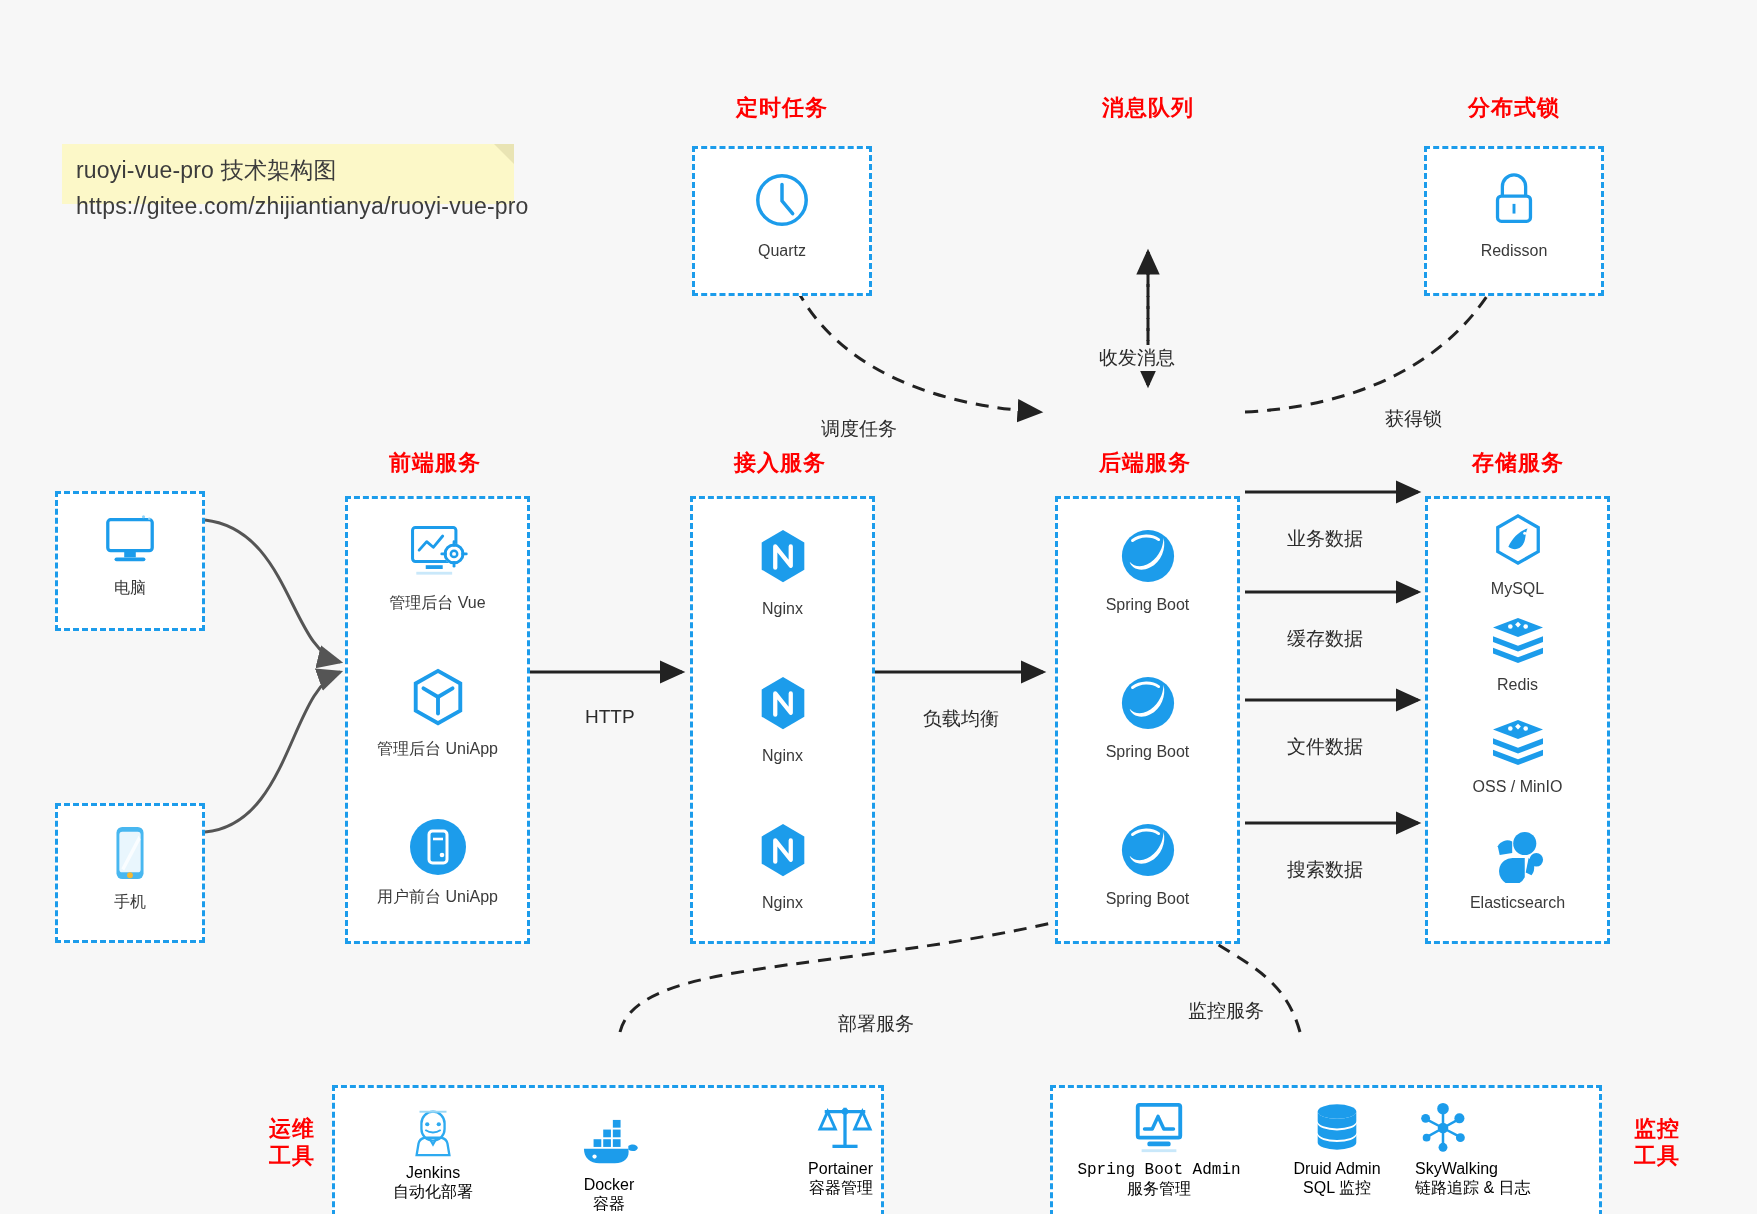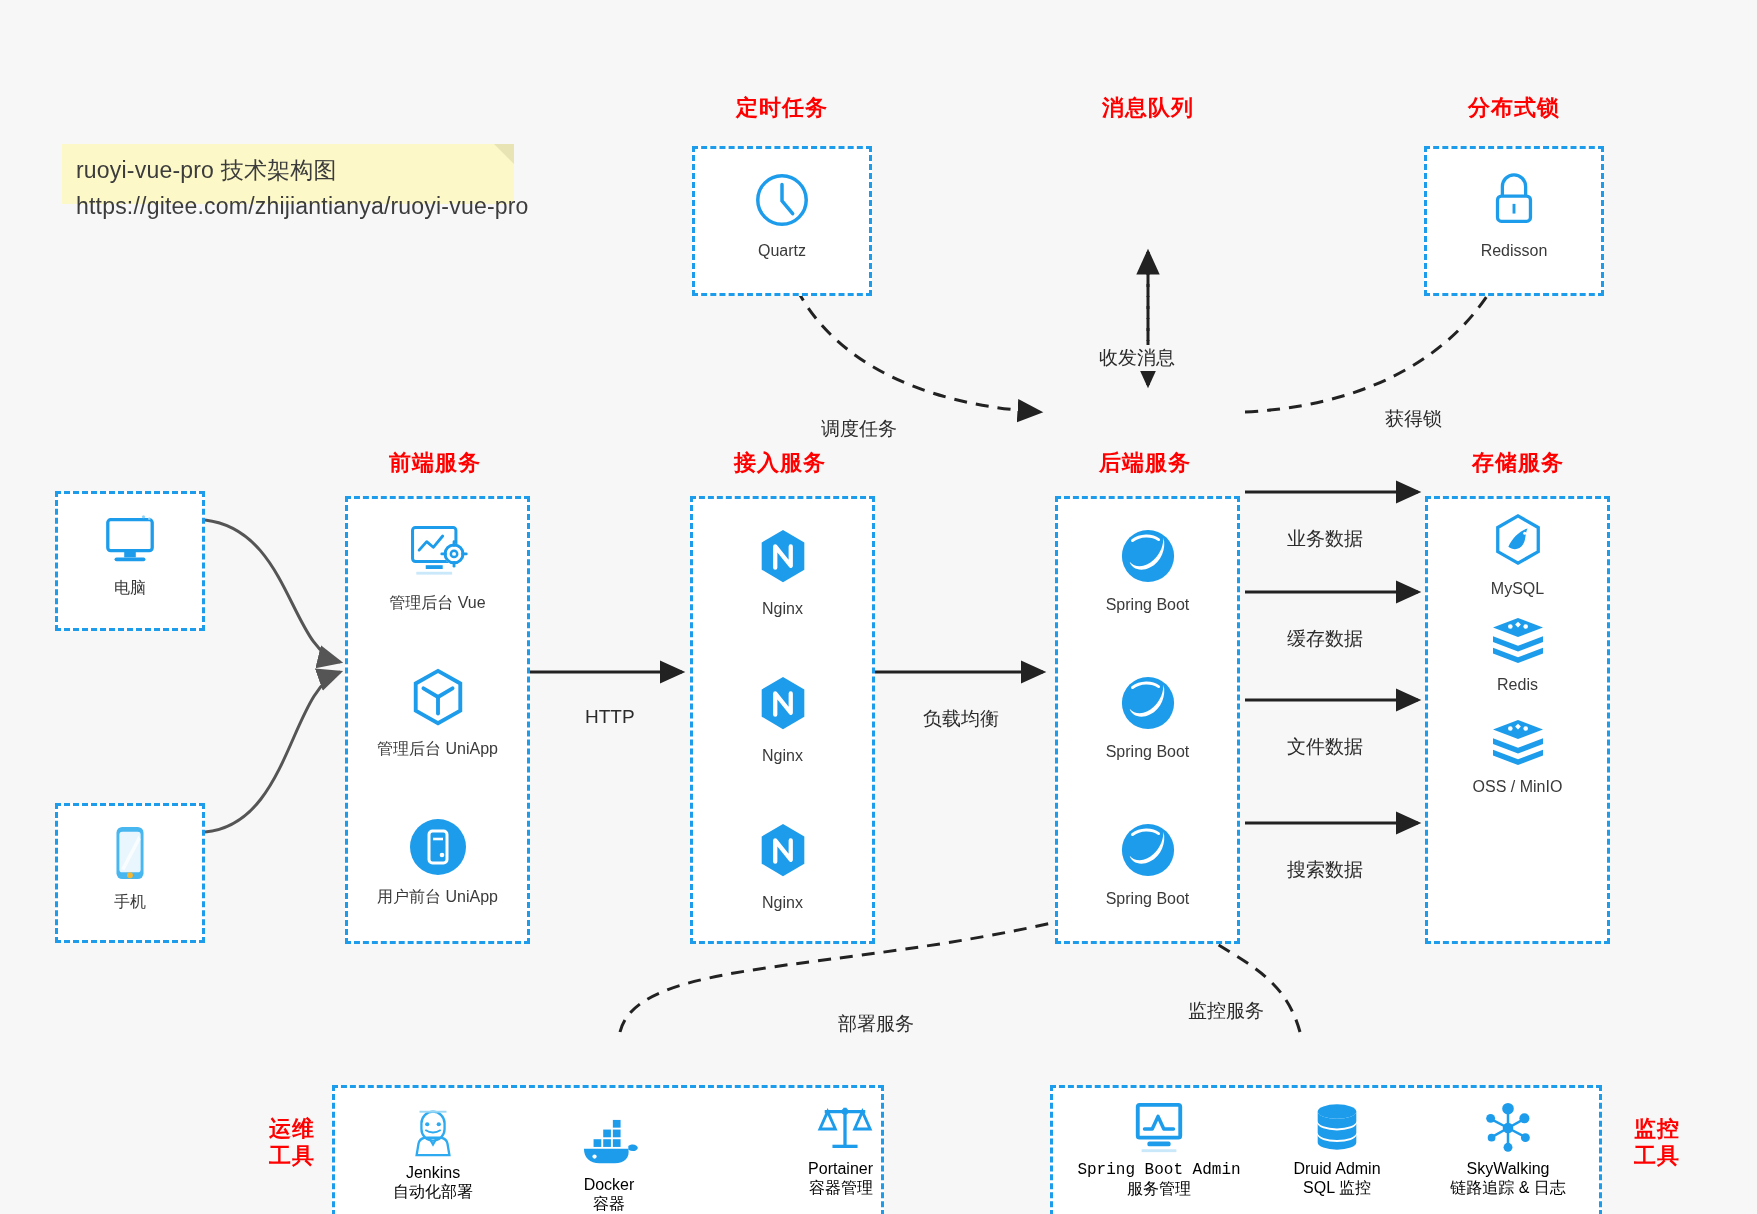--- a/index.html
+++ b/index.html
@@ -331,20 +331,32 @@
           <path d="M30 3 L56 13 L30 23 L4 13 Z" fill="#1c9ceb"></path>
           <path d="M4 22 L30 32 L56 22 L56 28 L30 38 L4 28 Z" fill="#1c9ceb"></path>
           <path d="M4 34 L30 44 L56 34 L56 40 L30 50 L4 40 Z" fill="#1c9ceb"></path>
           <circle cx="22" cy="12" r="2.4" fill="#ffffff"></circle>
           <circle cx="38" cy="12" r="2.4" fill="#ffffff"></circle>
           <path d="M30 7 l3 3 -3 3 -3 -3 z" fill="#ffffff"></path>
         </svg>
       </span>
       <div class="lbl">OSS / MinIO</div>
     </div>
+    <div class="node" style="top:330px;">
+      <span class="icon">
+        <svg width="56" height="54" viewBox="0 0 58 56">
+          <circle cx="36" cy="15" r="12" fill="#1c9ceb"></circle>
+          <path d="M8 18 a11 11 0 0 1 15 -5 l0 12 -13 2 z" fill="#1c9ceb"></path>
+          <path d="M24 30 a14 14 0 1 0 12 20 l0 -20 z" fill="#1c9ceb"></path>
+          <path d="M40 30 a12 12 0 0 1 3 18 l-6 -3 z" fill="#1c9ceb"></path>
+          <circle cx="48" cy="32" r="7" fill="#1c9ceb"></circle>
+        </svg>
+      </span>
+      <div class="lbl">Elasticsearch</div>
+    </div>
   </div>
 
   <div class="elabel" style="left:582px; top:658px;">HTTP</div>
   <div class="elabel" style="left:920px; top:658px;">负载均衡</div>
   <div class="elabel" style="left:818px; top:368px;">调度任务</div>
   <div class="elabel" style="left:1096px; top:297px;">收发消息</div>
   <div class="elabel" style="left:1382px; top:358px;">获得锁</div>
 
   <div class="elabel" style="left:1284px; top:478px;">业务数据</div>
   <div class="elabel" style="left:1284px; top:578px;">缓存数据</div>
@@ -427,21 +439,21 @@
         <svg width="56" height="56" viewBox="0 0 58 58">
           <ellipse cx="29" cy="12" rx="20" ry="7.5" fill="#1c9ceb"></ellipse>
           <path d="M9 12 L9 22 a20 7.5 0 0 0 40 0 L49 12 a20 7.5 0 0 1 -40 0 Z" fill="#1c9ceb"></path>
           <path d="M9 24 L9 34 a20 7.5 0 0 0 40 0 L49 24 a20 7.5 0 0 1 -40 0 Z" fill="#1c9ceb"></path>
           <path d="M9 36 L9 44 a20 7.5 0 0 0 40 0 L49 36 a20 7.5 0 0 1 -40 0 Z" fill="#1c9ceb"></path>
         </svg>
       </span>
       <div class="lbl">Druid Admin</div>
       <div class="lbl2">SQL 监控</div>
     </div>
-    <div style="position:absolute; left:362px; top:12px; width:186px; text-align:center;">
+    <div style="position:absolute; left:362px; top:12px; width:186px; text-align:left;">
       <span class="icon">
         <svg width="56" height="56" viewBox="0 0 58 58">
           <g stroke="#1c9ceb" stroke-width="2.6">
             <line x1="29" y1="29" x2="29" y2="10"></line>
               <line x1="29" y1="29" x2="29" y2="48"></line>
             <line x1="29" y1="29" x2="12" y2="20"></line>
               <line x1="29" y1="29" x2="46" y2="38"></line>
             <line x1="29" y1="29" x2="13" y2="38"></line>
               <line x1="29" y1="29" x2="45" y2="20"></line>
           </g>

